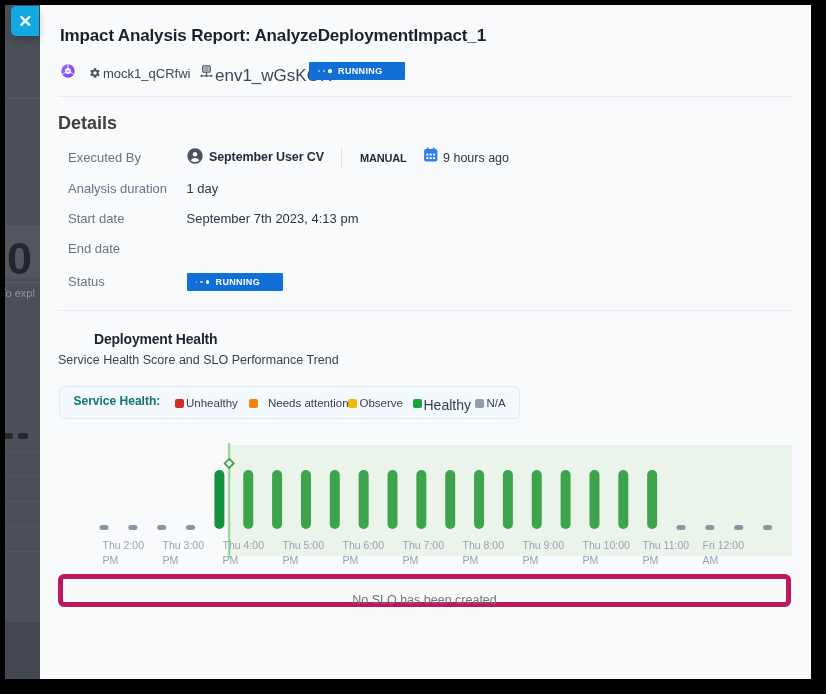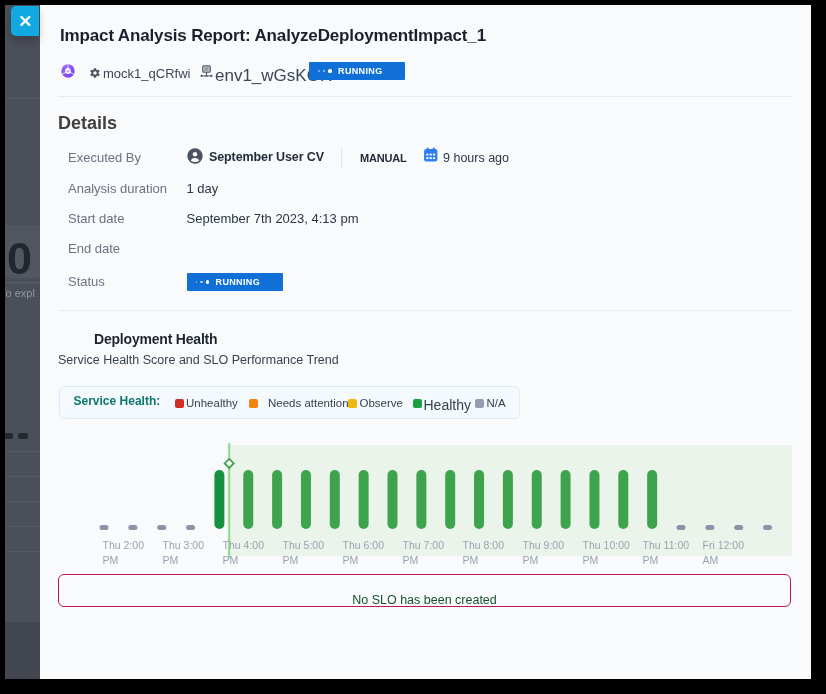--- a/index.html
+++ b/index.html
@@ -199,21 +199,21 @@
           <text x="487.6" y="109.3">Thu 10:00</text>
             <text x="487.6" y="123.8">PM</text>
           <text x="547.6" y="109.3">Thu 11:00</text>
             <text x="547.6" y="123.8">PM</text>
           <text x="607.6" y="109.3">Fri 12:00</text>
             <text x="607.6" y="123.8">AM</text>
         </g>
       </svg>
     </div>
 
-    <div class="abs" style="left:18.5px;top:569px;width:733px;height:32.5px;border:1px solid #be185d;border-radius:6px;display:flex;align-items:center;justify-content:center;font-size:12.5px;color:#14532d;padding-top:19px;box-sizing:border-box;">No SLO has been created</div>
+    <div class="abs" style="left:18.5px;top:569px;width:733px;height:32.5px;border:5px solid #be185d;border-radius:6px;display:flex;align-items:center;justify-content:center;font-size:12.5px;color:#737373;padding-top:19px;box-sizing:border-box;">No SLO has been created</div>
   </div>
 
   <div id="closebtn">
     <svg width="28.7" height="29.9" viewBox="0 0 28.7 29.9">
         <path d="M10.4 11 L18.3 18.9 M18.3 11 L10.4 18.9" stroke="#fff" stroke-width="2.4" stroke-linecap="round"></path>
       </svg>
   </div>
 </div>
 
 </body></html>

